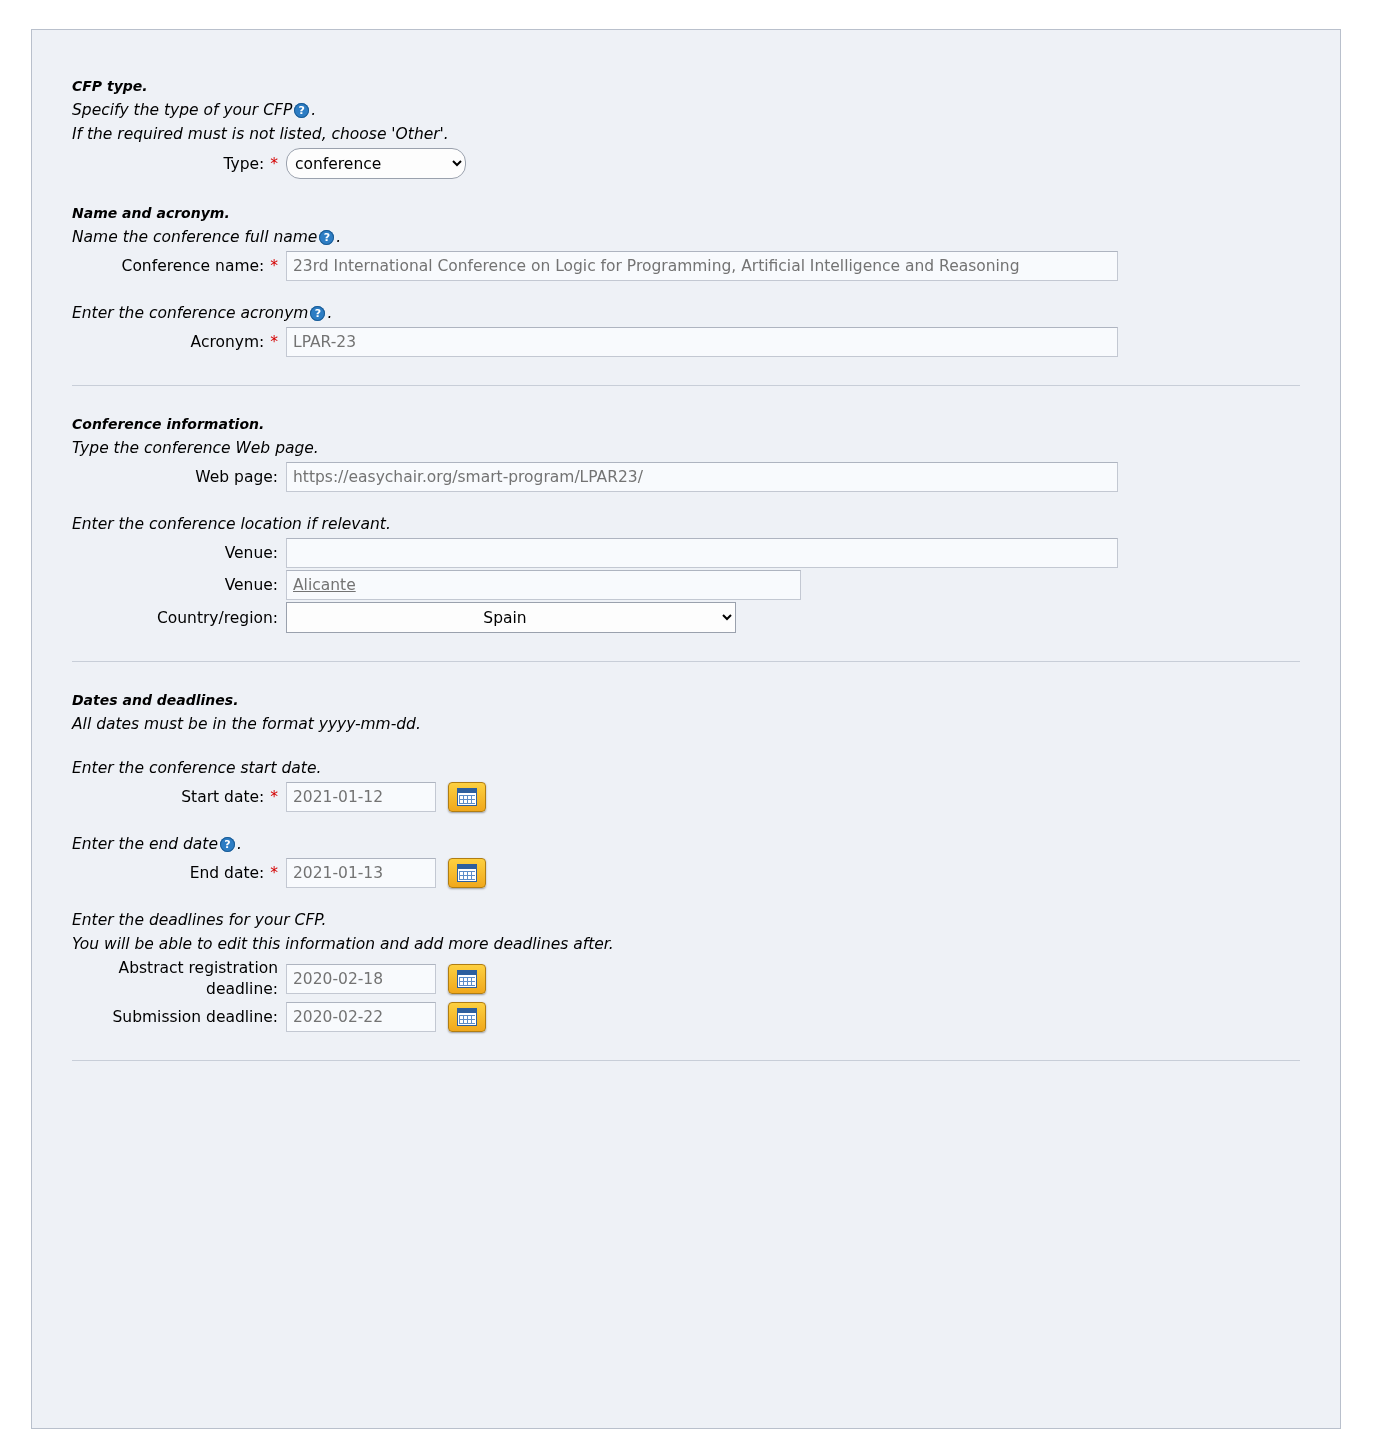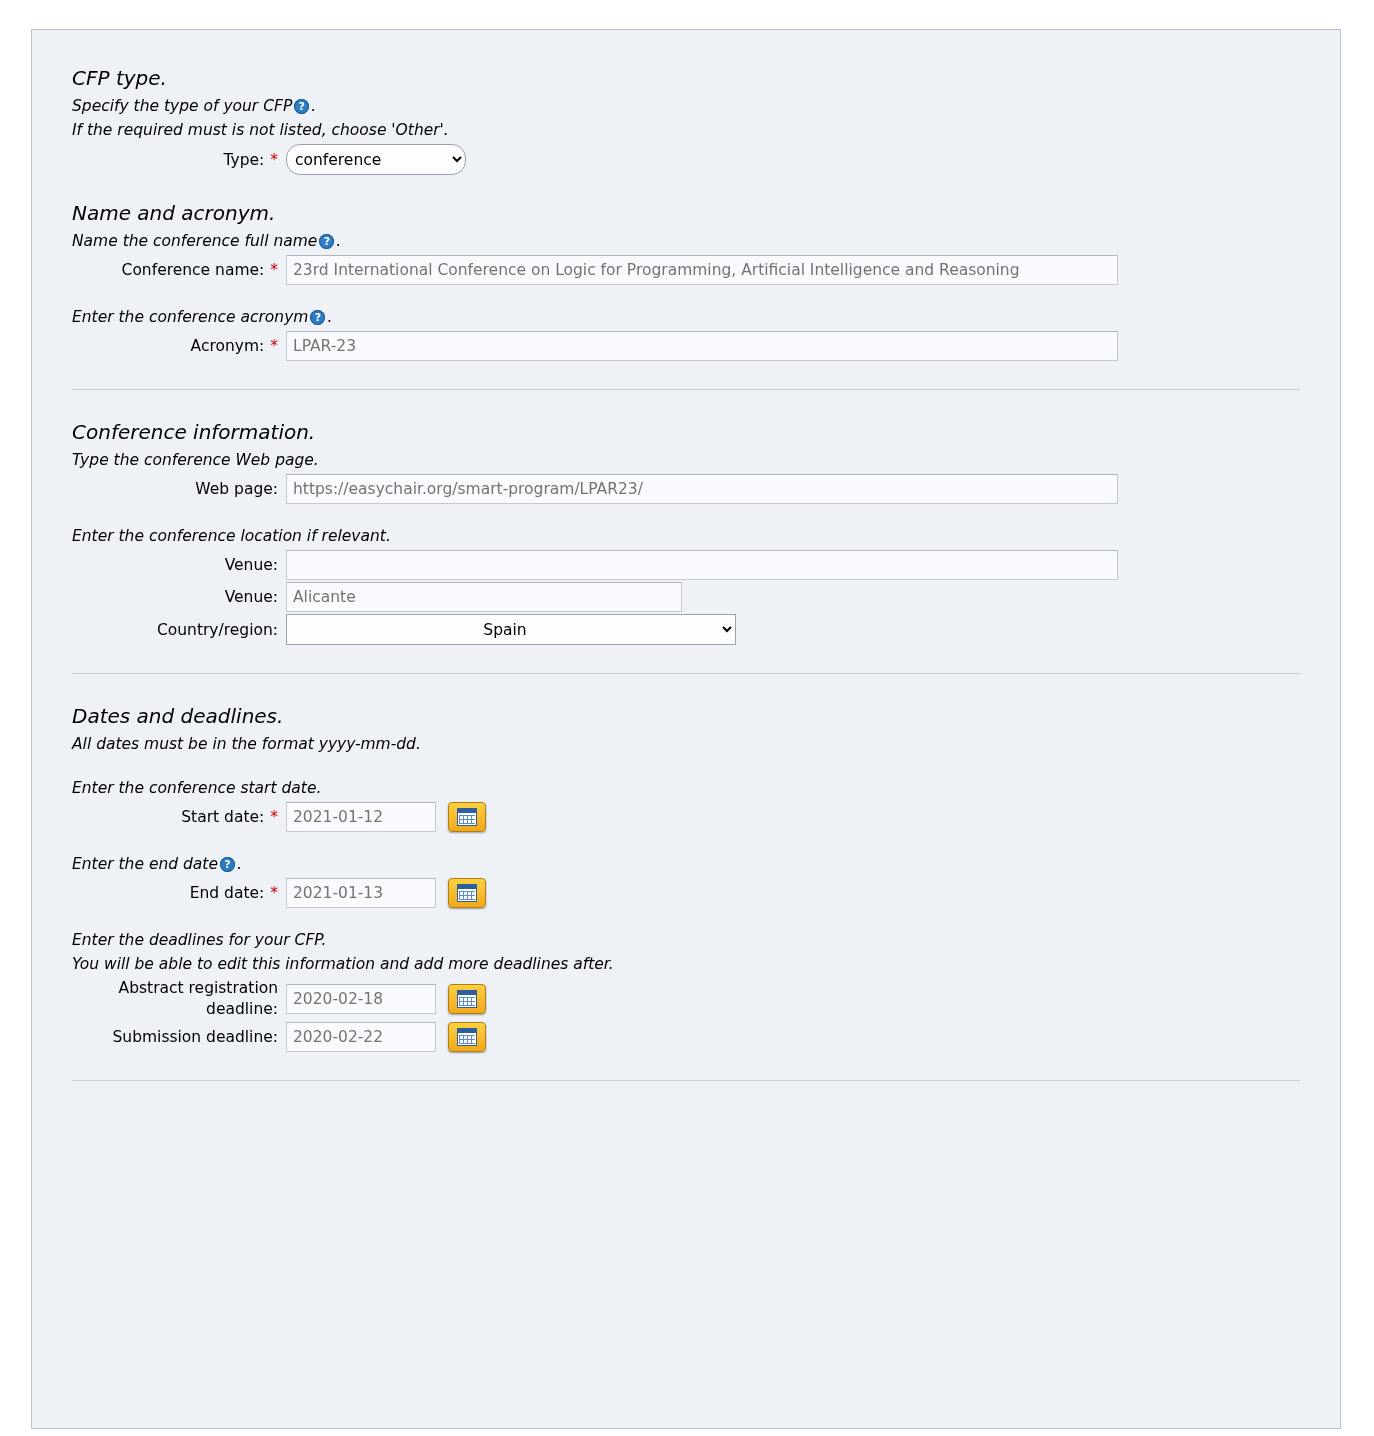--- a/index.html
+++ b/index.html
@@ -23,24 +23,24 @@
     height: 1400px;
     background: #eef1f6;
     border: 1px solid #b9c0cc;
     box-sizing: border-box;
     overflow: hidden;
   }
   .inner {
     padding: 36px 40px 0 40px;
   }
   .section-title {
-    font-weight: normal;
+    font-weight: bold;
     font-style: italic;
-    font-size: 20px;
-    margin: 0 0 4px 0;
+    font-size: 14px;
+    margin: 12px 0 4px 0;
   }
   .desc {
     font-style: italic;
     font-size: 15.5px;
     line-height: 1.55;
     margin: 0;
   }
   .help-icon {
     display: inline-block;
     width: 15px;
@@ -89,21 +89,21 @@
   select.sel {
     font-family: "DejaVu Sans", sans-serif;
     font-size: 15.5px;
     padding: 3px 4px;
     height: 31px;
     border: 1px solid #9aa1ad;
     background: #fdfdfd;
     box-sizing: border-box;
   }
   .w-long { width: 832px; }
-  .w-mid { width: 396px; }
+  .w-mid { width: 515px; text-decoration: underline; }
   .w-date { width: 150px; }
   .w-sel-country { width: 450px; text-align: center; }
   .w-sel-type { width: 180px; border-radius: 14px; }
   hr.div {
     border: none;
     border-top: 1px solid #c8ced8;
     margin: 28px 0 0 0;
   }
   .cal-btn {
     width: 38px;

